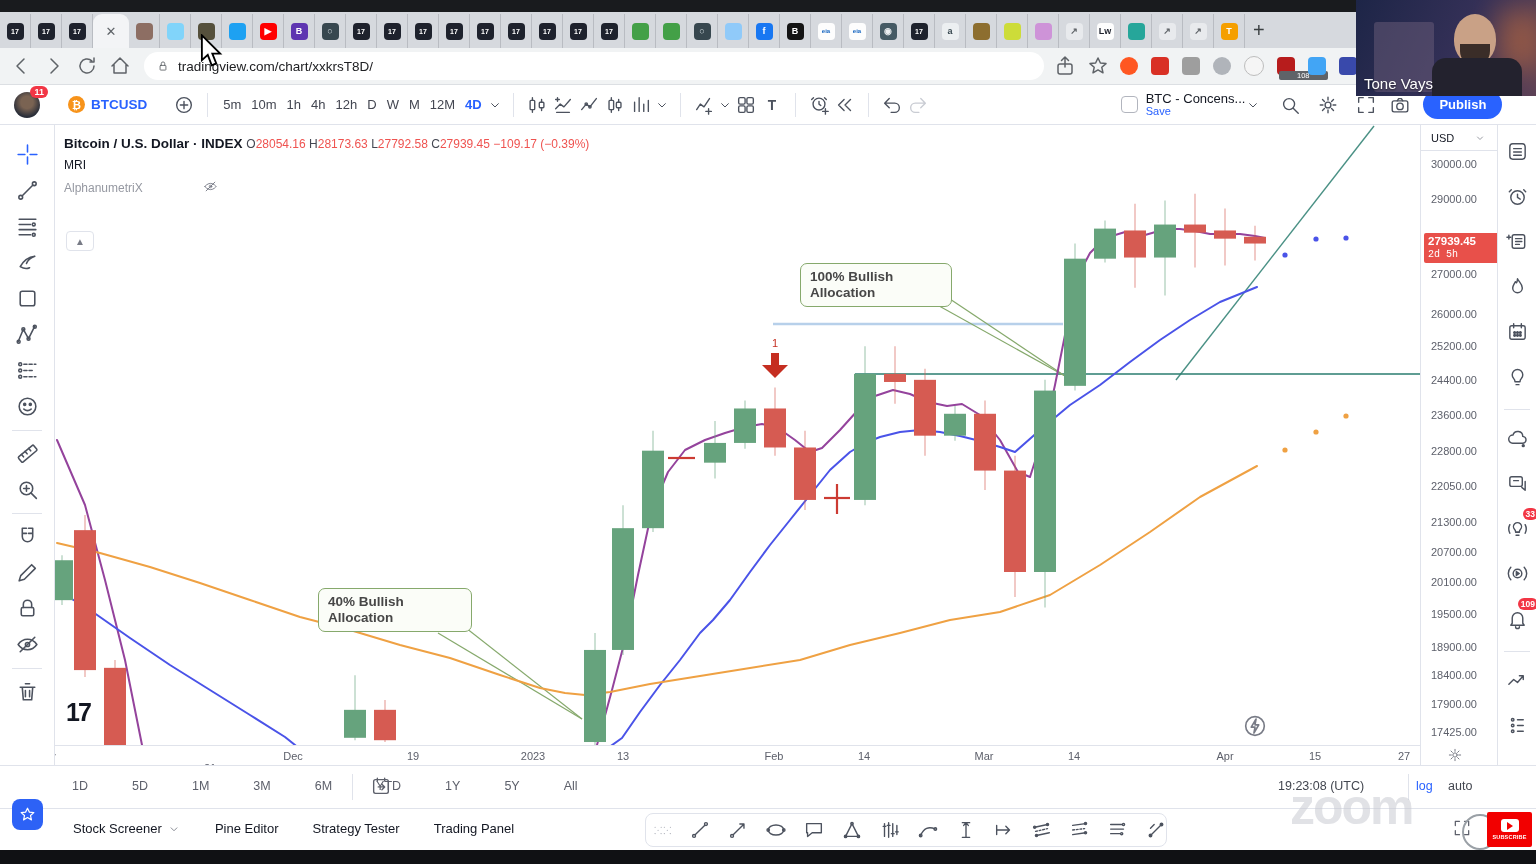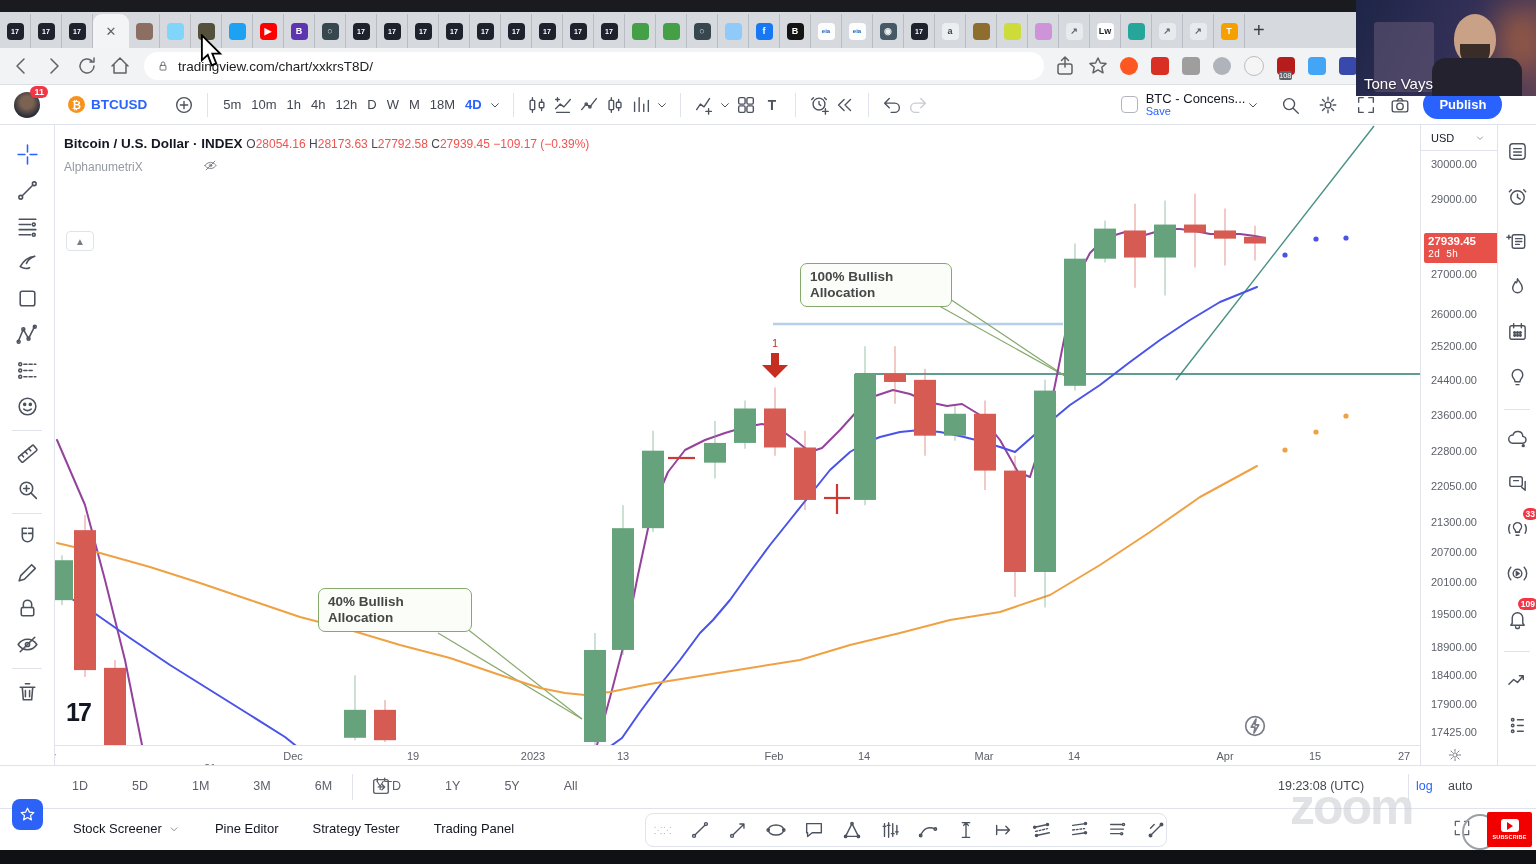--- a/index.html
+++ b/index.html
@@ -12,21 +12,21 @@
   .tab.active{width:36px;background:#f3f4f6;border-radius:9px 9px 0 0;border-right:none;}
   .fav{width:17px;height:17px;border-radius:4px;display:flex;align-items:center;justify-content:center;
        font-size:8px;font-weight:bold;color:#fff;line-height:1;}
   #newtab-btn{font-size:20px;color:#3c4043;margin:0 0 6px 8px;}
   #addressbar{left:0;top:48px;width:1536px;height:37px;background:#f1f3f4;display:flex;align-items:center;border-bottom:1px solid #dcdfe3;box-sizing:border-box;}
   .navbtn{width:24px;height:24px;margin-left:9px;color:#5f6368;display:flex;align-items:center;justify-content:center;}
   #urlpill{margin-left:12px;width:900px;height:28px;background:#fff;border-radius:14px;display:flex;align-items:center;padding:0 12px;box-sizing:border-box;}
   #url-text{font-size:13.5px;color:#202124;margin-left:8px;}
   .extrow{display:flex;align-items:center;margin-left:10px;gap:13px;}
   .extic{width:18px;height:18px;border-radius:4px;position:relative;}
-  .extbadge{position:absolute;bottom:-5px;left:2px;background:#5f6368;color:#fff;font-size:7.5px;padding:0 0;border-radius:2px;}
+  .extbadge{position:absolute;bottom:-5px;left:2px;background:#5f6368;color:#fff;font-size:7.5px;padding:0 18px;border-radius:2px;}
   
   #tv-header{left:0;top:85px;width:1536px;height:40px;background:#fff;border-bottom:1px solid #e0e3eb;box-sizing:border-box;display:flex;align-items:center;}
   #avatar{width:26px;height:26px;border-radius:50%;background:radial-gradient(circle at 50% 40%,#7a6352 30%,#2a2e39 70%);margin-left:14px;position:relative;}
   #avatar-badge{position:absolute;top:-6px;right:-8px;background:#f23645;color:#fff;font-size:9px;font-weight:bold;border-radius:8px;padding:1px 4px;}
   #coin{width:17px;height:17px;border-radius:50%;background:#f7931a;color:#fff;font-weight:bold;font-size:11px;
         display:flex;align-items:center;justify-content:center;margin-left:28px;}
   #symbol-name{color:#2962ff;font-weight:bold;font-size:13.5px;margin-left:6px;}
   .hsep{width:1px;height:24px;background:#e0e3eb;margin:0 10px;}
   .ib{color:#4c525e;display:flex;align-items:center;justify-content:center;width:26px;height:26px;}
   .ib svg{width:22px;height:22px;}
@@ -319,21 +319,21 @@
   <span class="hsep"></span>
   <span id="intervals" style="display:flex;align-items:center;">
       <span class="interval">5m</span>
       <span class="interval">10m</span>
       <span class="interval">1h</span>
       <span class="interval">4h</span>
       <span class="interval">12h</span>
       <span class="interval">D</span>
       <span class="interval">W</span>
       <span class="interval">M</span>
-      <span class="interval">18M</span>
+      <span class="interval">12M</span>
     </span>
   <span class="interval sel">4D</span>
   <span class="ib" style="width:16px">
       <svg viewBox="0 0 24 24" fill="none" stroke="currentColor" stroke-width="1.5" stroke-linecap="round" stroke-linejoin="round" width="100%" height="100%">
         <path d="M7 10l5 5 5-5"></path>
       </svg>
     </span>
   <span class="hsep"></span>
   <span class="ib">
       <svg viewBox="0 0 24 24" fill="none" stroke="currentColor" stroke-width="1.5" stroke-linecap="round" stroke-linejoin="round" width="100%" height="100%">
@@ -635,20 +635,23 @@
       <line x1="782" y1="359" x2="782" y2="389" stroke="#cc3b33" stroke-width="2.2"></line>
       <rect x="716" y="228" width="8" height="12" fill="#c52e21"></rect>
       <polygon points="707,240 733,240 720,253" fill="#c52e21"></polygon>
       <text x="717" y="222" fill="#c52e21" font-size="11" font-family="Liberation Sans,sans-serif">1</text>
     </svg>
 </div>
 
 <div class="abs" id="legend">
   <span class="t">Bitcoin / U.S. Dollar · INDEX</span>
   <span class="v" id="ohlc"><span class="ohlc-k">O</span><span class="ohlc-v">28054.16</span> <span class="ohlc-k">H</span><span class="ohlc-v">28173.63</span> <span class="ohlc-k">L</span><span class="ohlc-v">27792.58</span> <span class="ohlc-k">C</span><span class="ohlc-v">27939.45</span> <span class="ohlc-v">−109.17 (−0.39%)</span></span>
+  <div class="ind-row">
+      <span>MRI</span>
+    </div>
   <div class="ind-row dim">
     <span>AlphanumetriX</span>
     <span><svg viewBox="0 0 24 24" fill="none" stroke="currentColor" stroke-width="1.5" stroke-linecap="round" stroke-linejoin="round" width="100%" height="100%">
           <path d="M3 12s3.5-5 9-5 9 5 9 5-3.5 5-9 5-9-5-9-5z"></path>
           <circle cx="12" cy="12" r="2"></circle>
           <path d="M5 19L19 5"></path>
         </svg></span>
   </div>
 </div>
 <div class="abs" id="legend-collapse">▲</div>

